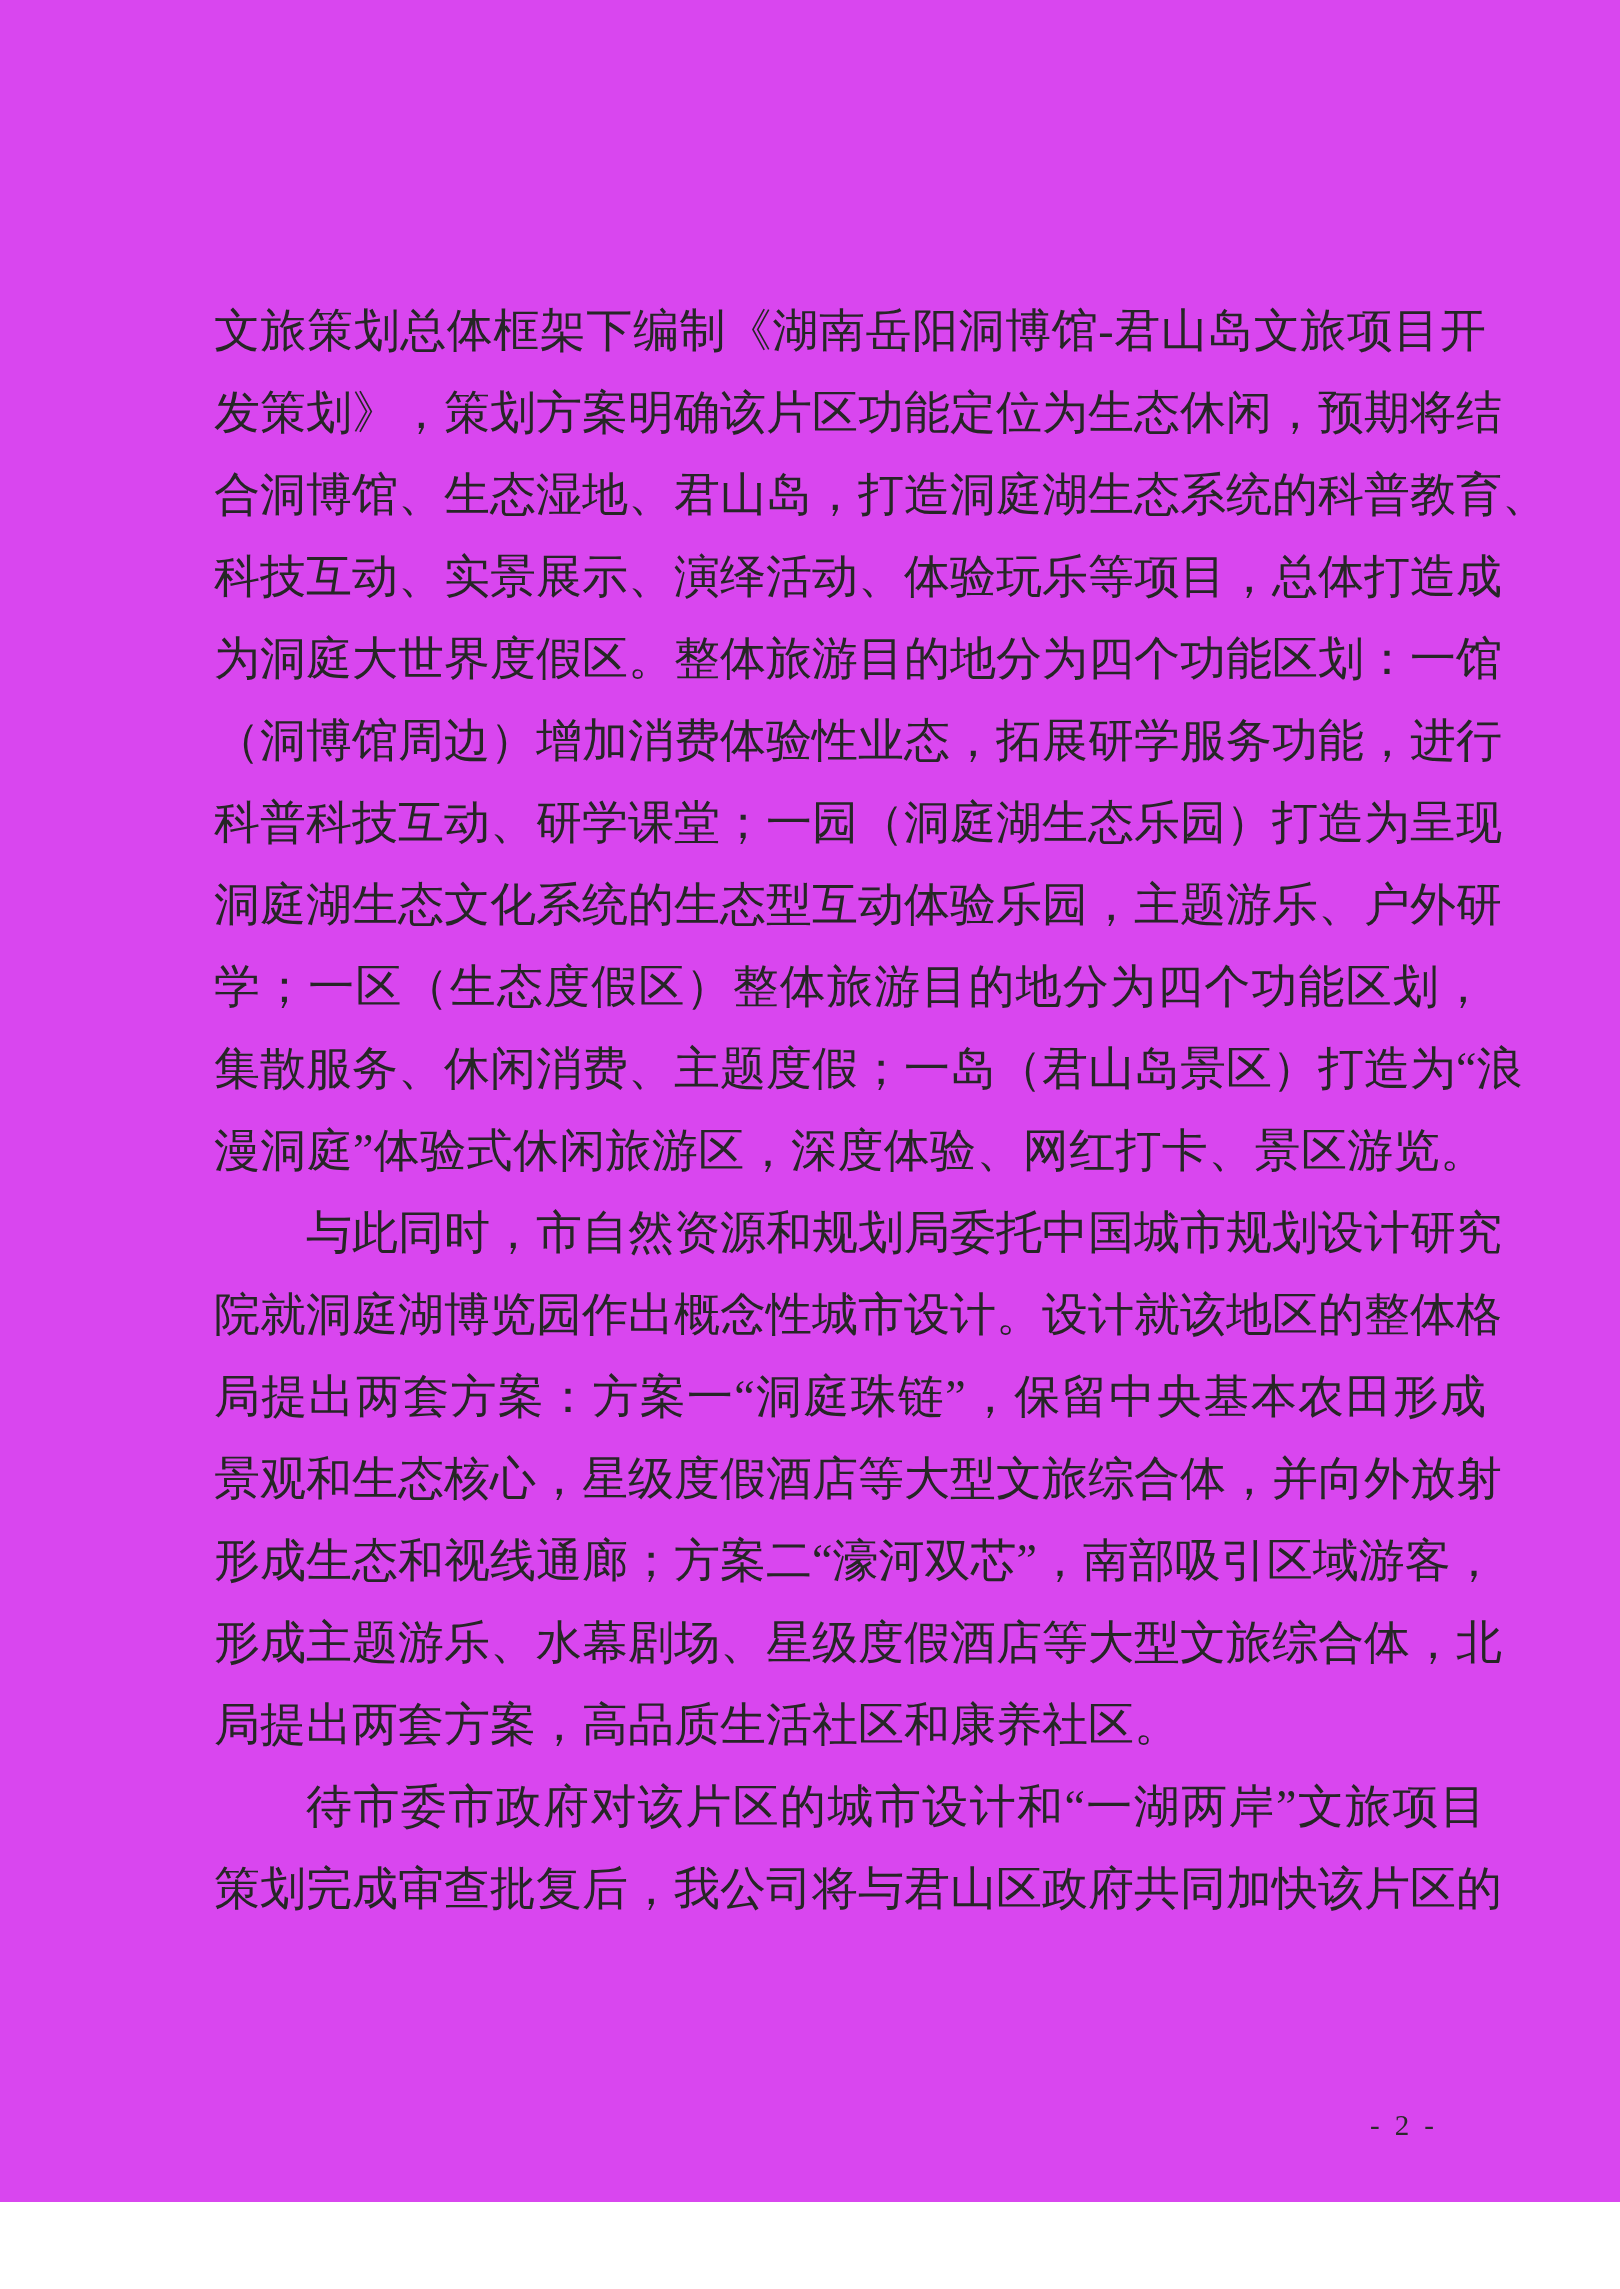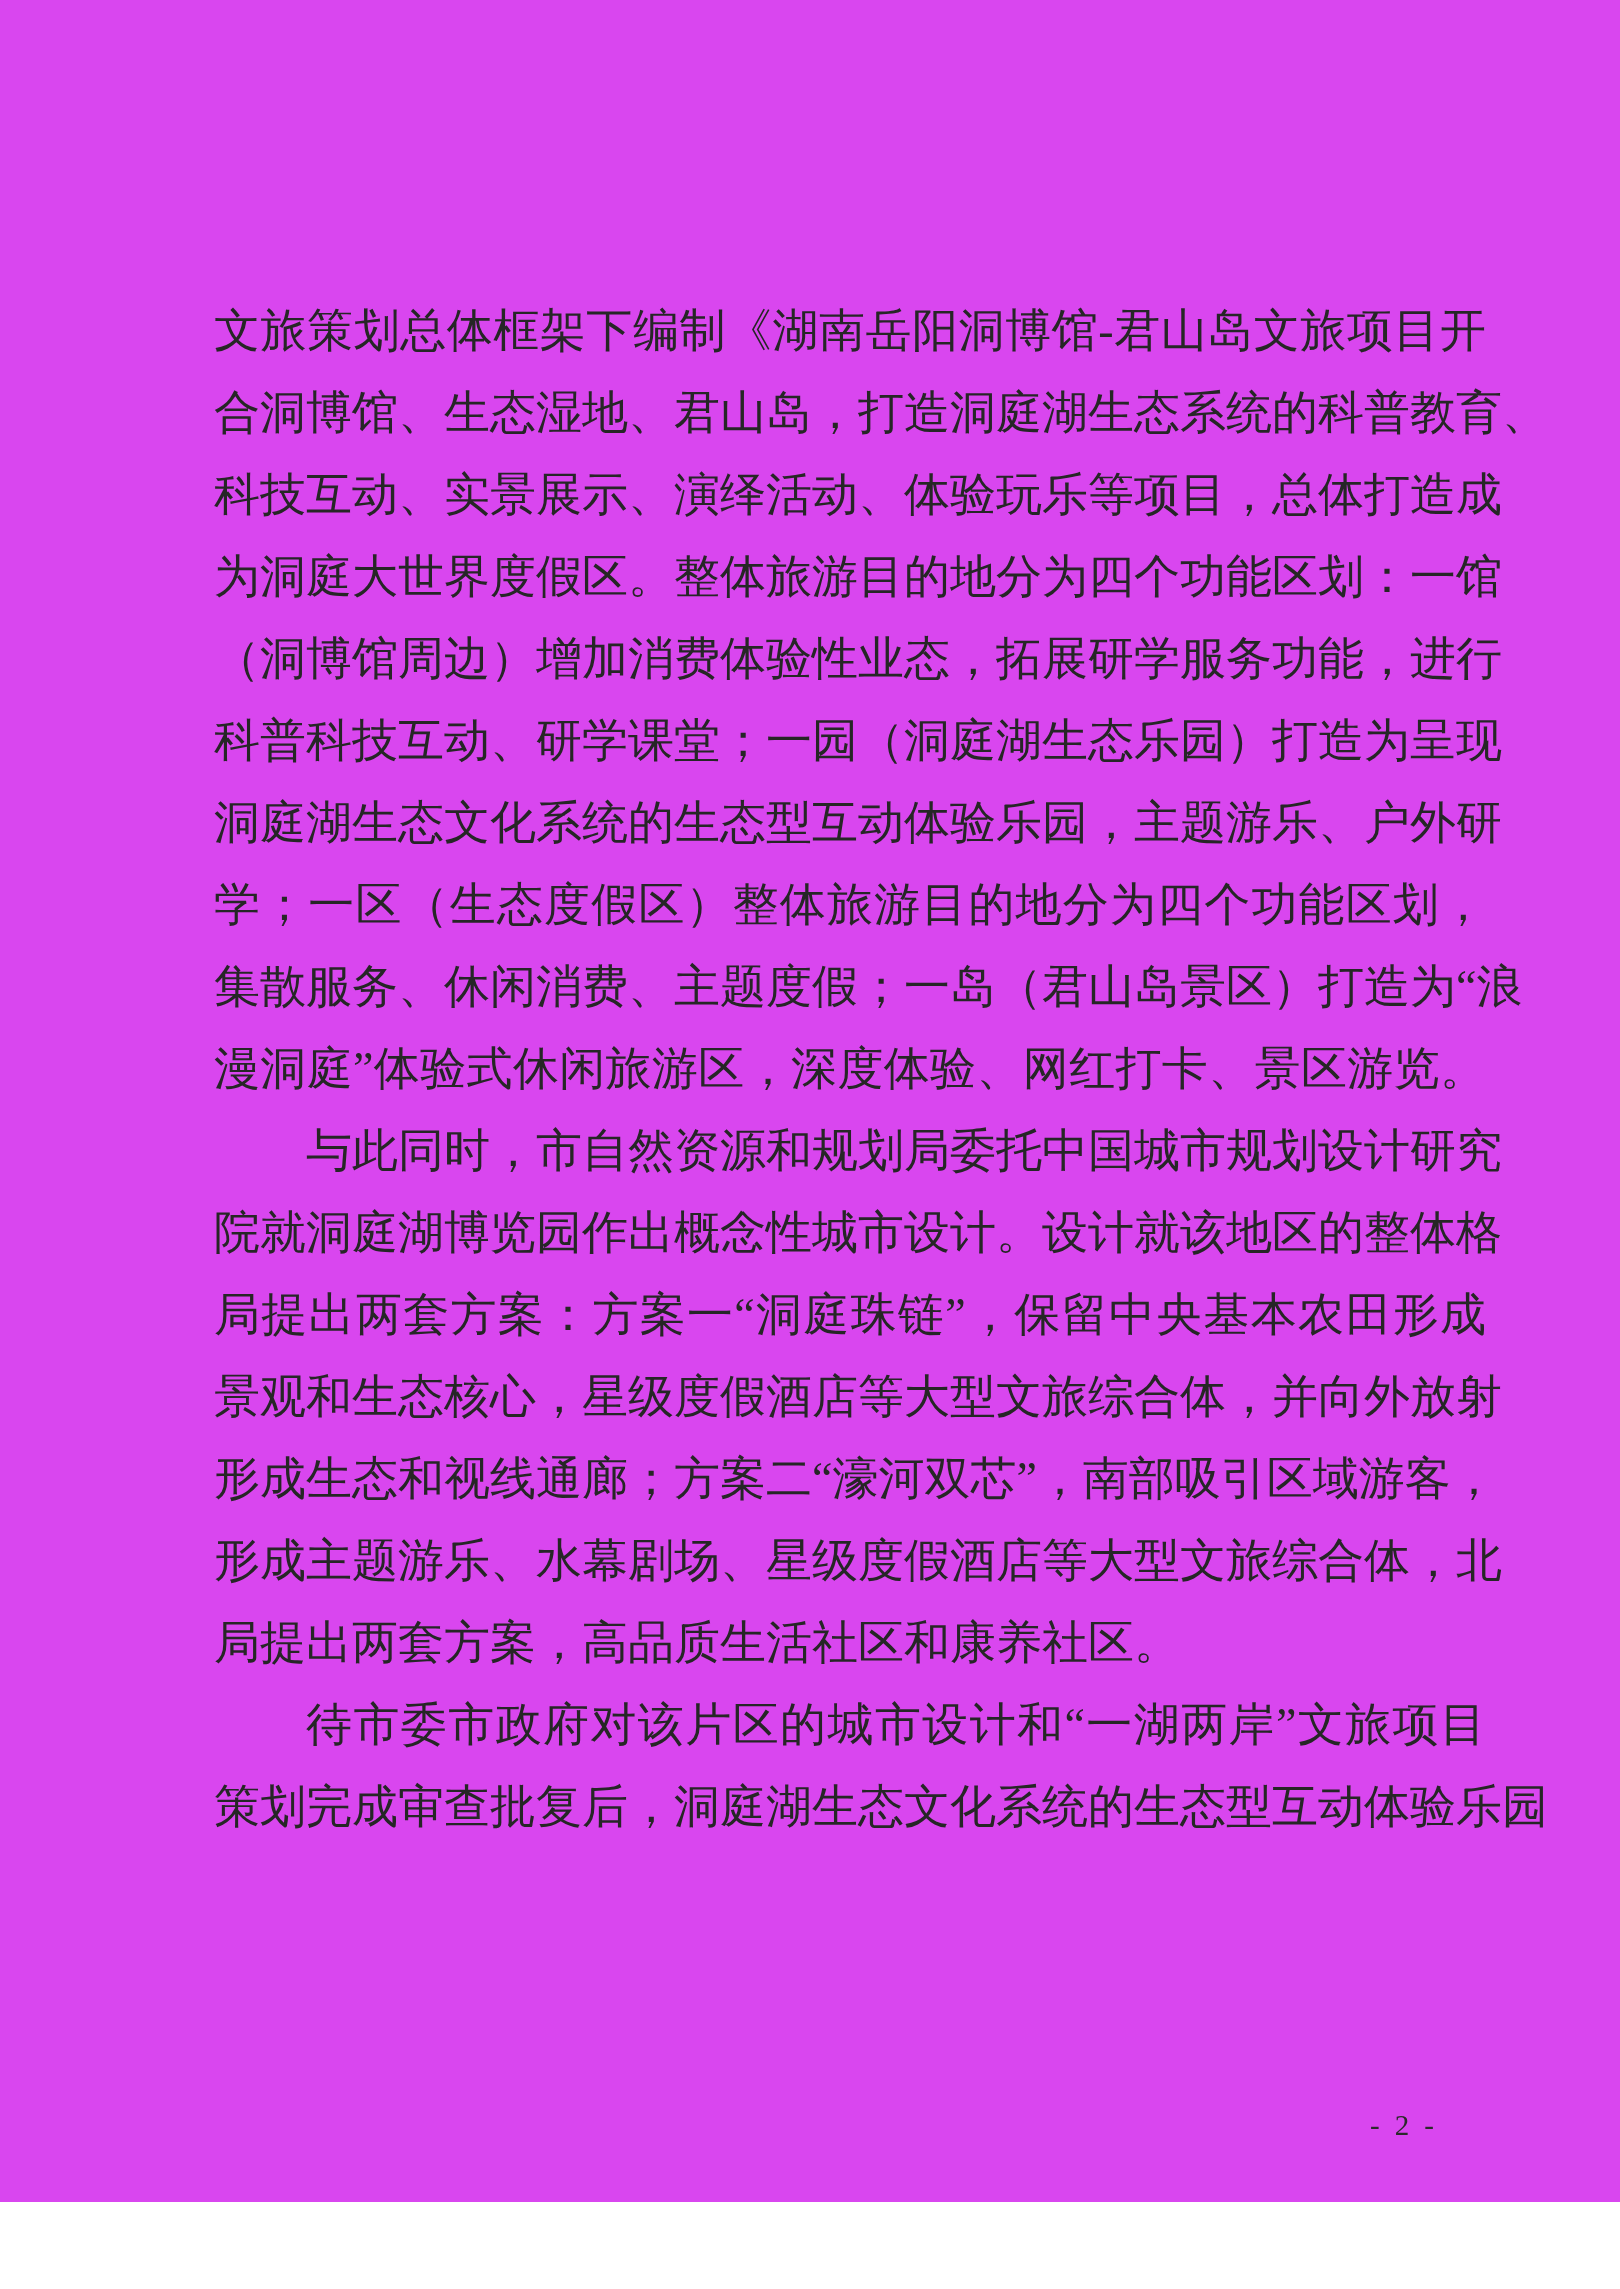--- a/index.html
+++ b/index.html
@@ -49,34 +49,35 @@
     color: #2b2b2b;
     font-family: "Liberation Serif", "DejaVu Serif", serif;
   }
 </style>
 </head>
 <body>
 
 <div class="page">
   <div class="text-block">
     <div class="line">文旅策划总体框架下编制《湖南岳阳洞博馆-君山岛文旅项目开</div>
+    <div class="line">发策划》，策划方案明确该片区功能定位为生态休闲，预期将结</div>
     <div class="line">合洞博馆、生态湿地、君山岛，打造洞庭湖生态系统的科普教育、</div>
     <div class="line">科技互动、实景展示、演绎活动、体验玩乐等项目，总体打造成</div>
     <div class="line">为洞庭大世界度假区。整体旅游目的地分为四个功能区划：一馆</div>
     <div class="line">（洞博馆周边）增加消费体验性业态，拓展研学服务功能，进行</div>
     <div class="line">科普科技互动、研学课堂；一园（洞庭湖生态乐园）打造为呈现</div>
     <div class="line">洞庭湖生态文化系统的生态型互动体验乐园，主题游乐、户外研</div>
     <div class="line">学；一区（生态度假区）整体旅游目的地分为四个功能区划，</div>
     <div class="line">集散服务、休闲消费、主题度假；一岛（君山岛景区）打造为“浪</div>
     <div class="line">漫洞庭”体验式休闲旅游区，深度体验、网红打卡、景区游览。</div>
     <div class="line indent">与此同时，市自然资源和规划局委托中国城市规划设计研究</div>
     <div class="line">院就洞庭湖博览园作出概念性城市设计。设计就该地区的整体格</div>
     <div class="line">局提出两套方案：方案一“洞庭珠链”，保留中央基本农田形成</div>
     <div class="line">景观和生态核心，星级度假酒店等大型文旅综合体，并向外放射</div>
     <div class="line">形成生态和视线通廊；方案二“濠河双芯”，南部吸引区域游客，</div>
     <div class="line">形成主题游乐、水幕剧场、星级度假酒店等大型文旅综合体，北</div>
     <div class="line short">局提出两套方案，高品质生活社区和康养社区。</div>
     <div class="line indent">待市委市政府对该片区的城市设计和“一湖两岸”文旅项目</div>
-    <div class="line">策划完成审查批复后，洞庭湖生态文化系统的生态型互动体验乐园</div>
+    <div class="line">策划完成审查批复后，我公司将与君山区政府共同加快该片区的</div>
   </div>
   <div class="page-number">- 2 -</div>
 </div>
 
 
 </body></html>

